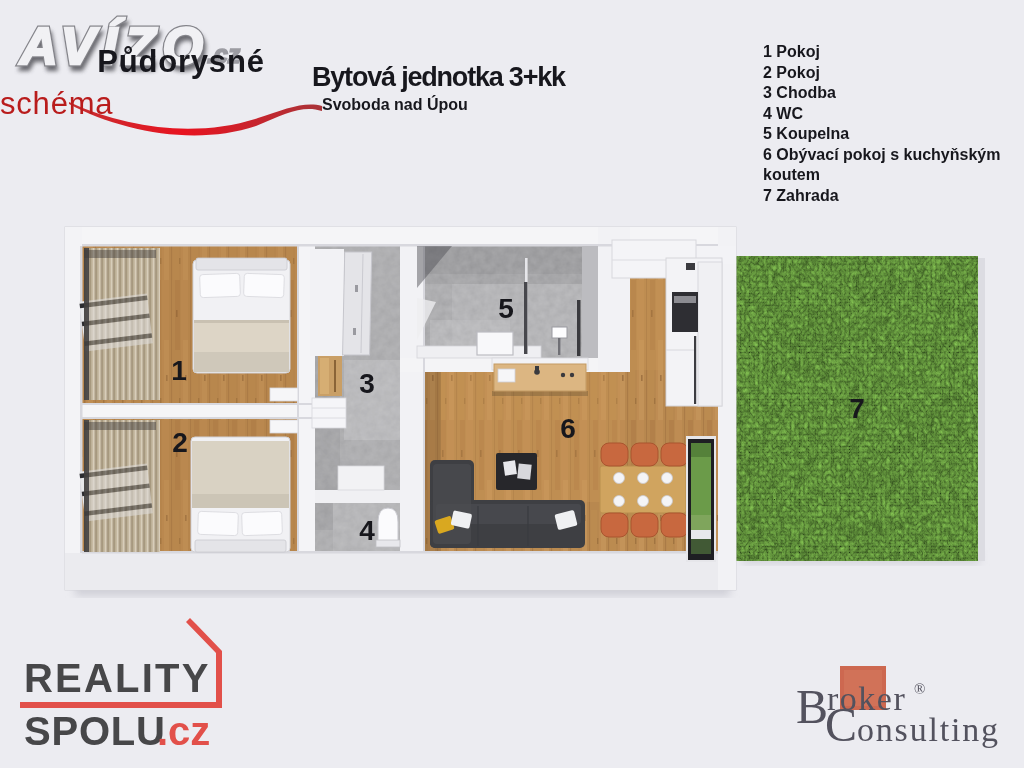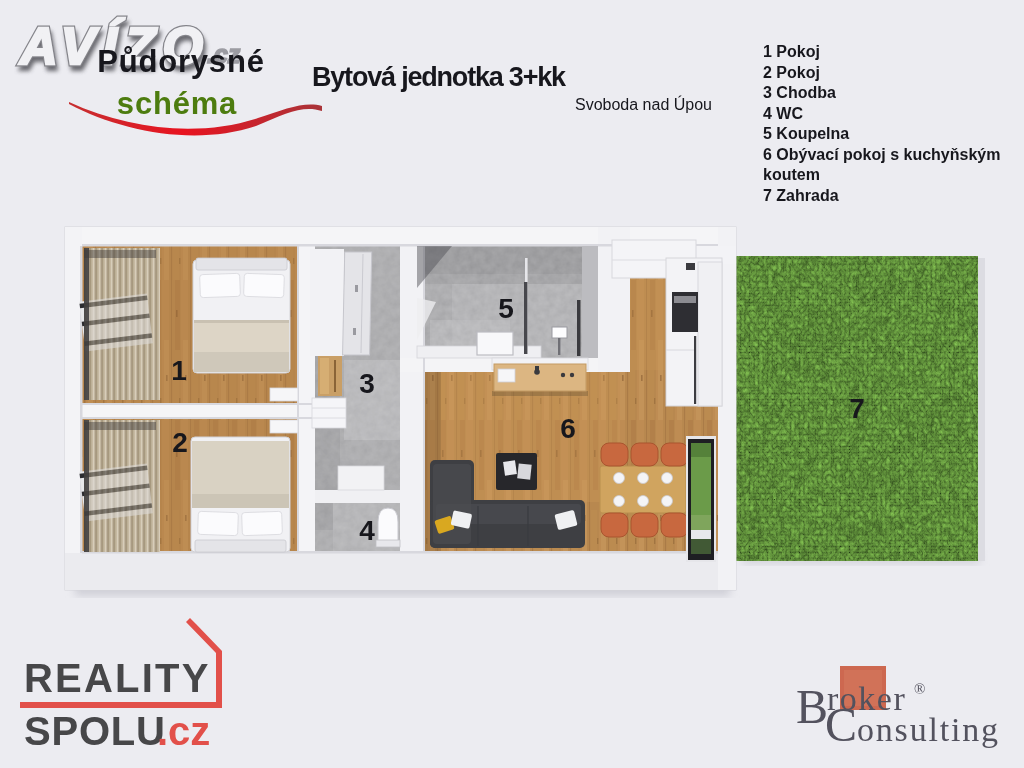--- a/index.html
+++ b/index.html
@@ -354,19 +354,19 @@
 </g>
 
 <g fill="#53525e" font-family="Liberation Serif,serif">
 <text x="825" y="741" font-size="48">C</text>
 <text x="857" y="741" font-size="34" letter-spacing="1.8">onsulting</text>
 </g>
 </svg>
 
 <div class="abs" style="left:0;top:46px;width:362px;text-align:center;font-size:31px;line-height:31px;font-weight:bold;color:#17171d;letter-spacing:0.8px;">Půdorysné</div>
 
-<div class="abs" style="left:0;top:88px;width:354px;text-align:center;font-size:31px;line-height:31px;font-weight:bold;color:#4d7c0f;letter-spacing:0.8px;">schéma</div>
+<div class="abs" style="left:0;top:88px;width:354px;text-align:left;font-size:31px;line-height:31px;font-weight:normal;color:#b91c1c;letter-spacing:0.8px;">schéma</div>
 
 <div class="abs" style="left:312px;top:62px;width:400px;text-align:left;font-size:27px;font-weight:bold;color:#17171d;letter-spacing:-1.2px;">Bytová jednotka 3+kk</div>
 
-<div class="abs" style="left:312px;top:96px;width:400px;text-align:right;font-size:16px;font-weight:normal;color:#17171d;">Svoboda nad Úpou</div>
+<div class="abs" style="left:322px;top:96px;width:400px;text-align:left;font-size:16px;font-weight:bold;color:#17171d;">Svoboda nad Úpou</div>
 
 <div class="abs" style="left:763px;top:42px;width:250px;font-size:16px;font-weight:bold;color:#17171d;line-height:20.5px;">1 Pokoj<br>2 Pokoj<br>3 Chodba<br>4 WC<br>5 Koupelna<br>6 Obývací pokoj s kuchyňským koutem<br>7 Zahrada</div>
 
 </body></html>

